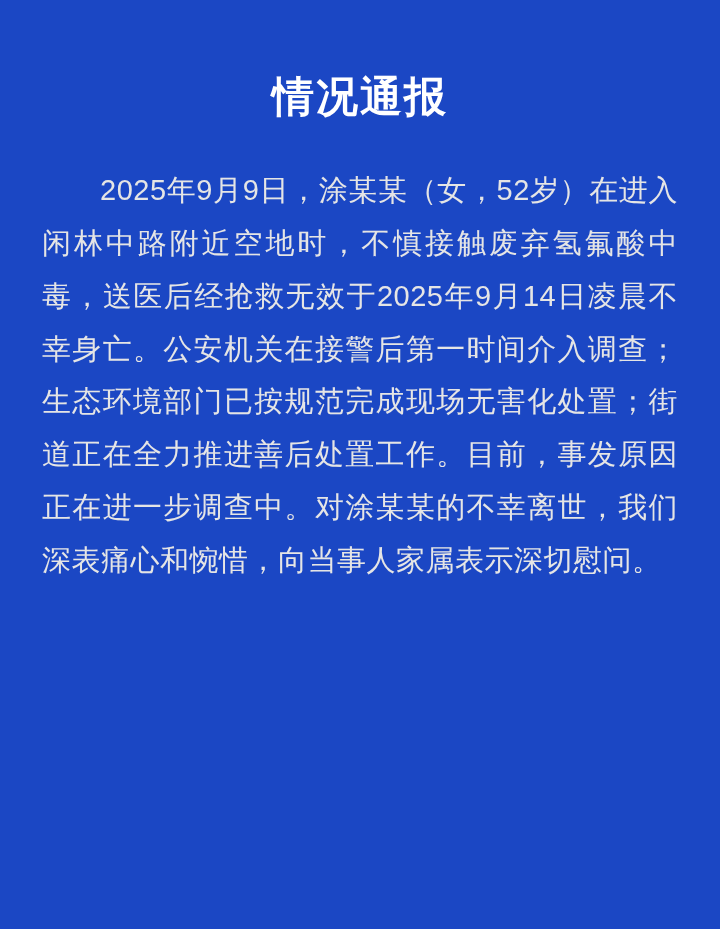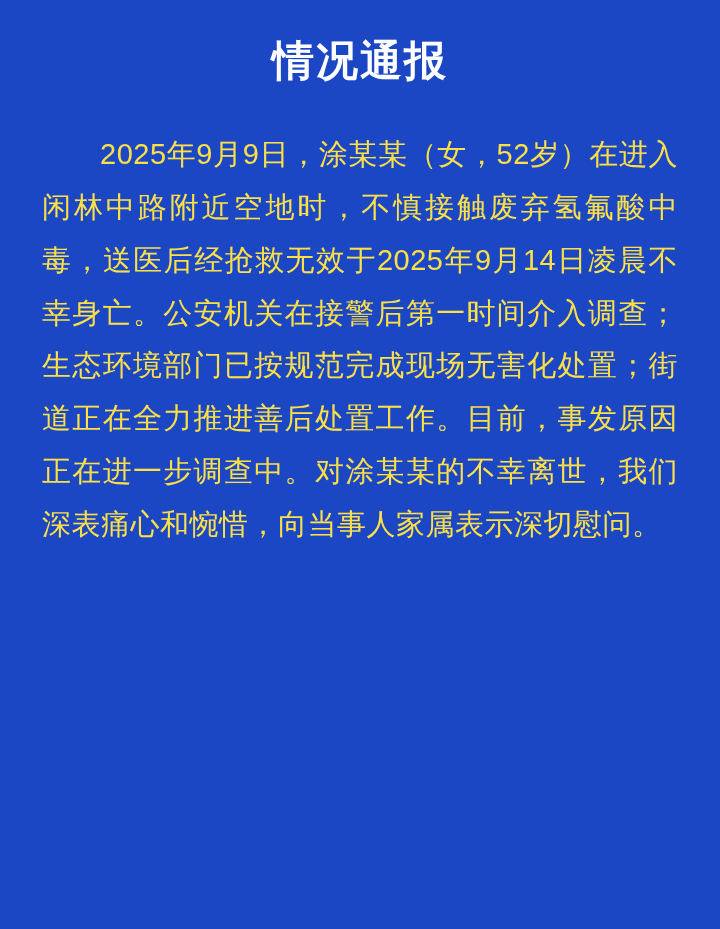--- a/index.html
+++ b/index.html
@@ -20,32 +20,32 @@
     box-sizing: border-box;
     padding: 0 36px;
     position: relative;
     display: block;
   }
   .title {
     text-align: center;
     font-size: 42px;
     font-weight: bold;
     letter-spacing: 2px;
-    padding-top: 36px;
+    padding-top: 72px;
     line-height: 1.2;
     color: #ffffff;
   }
   .body-text {
     margin-top: 42px;
     font-size: 29px;
     line-height: 1.82;
     text-align: justify;
     text-justify: inter-ideograph;
     text-indent: 2em;
-    color: #fde047;
+    color: #e5e5e5;
     letter-spacing: 0.5px;
     padding: 0 6px;
   }
   .signature {
     position: absolute;
     right: 48px;
     top: 752px;
     text-align: right;
     font-size: 29px;
     line-height: 1.6;

